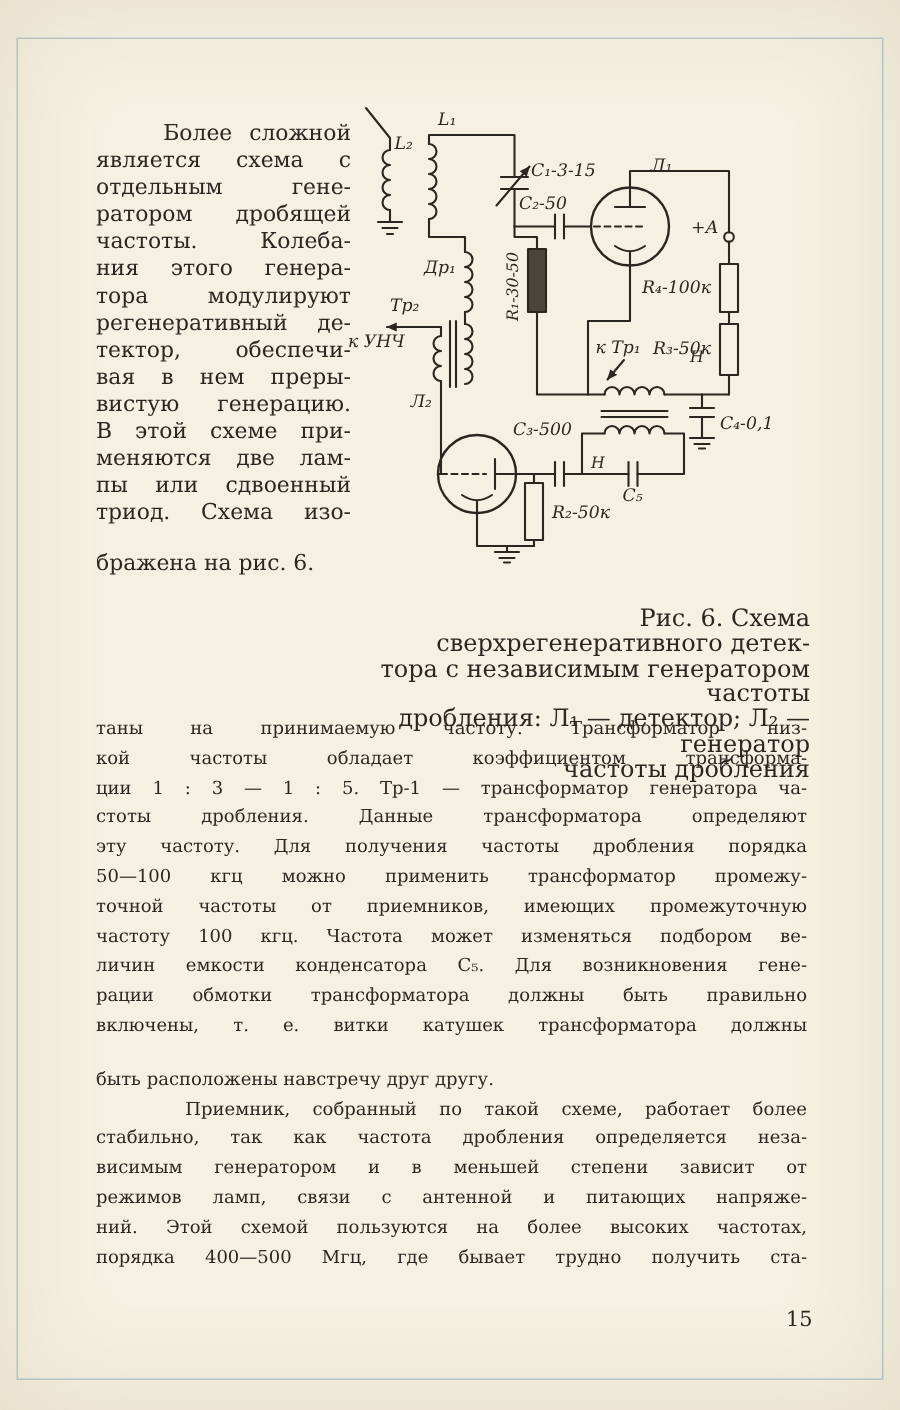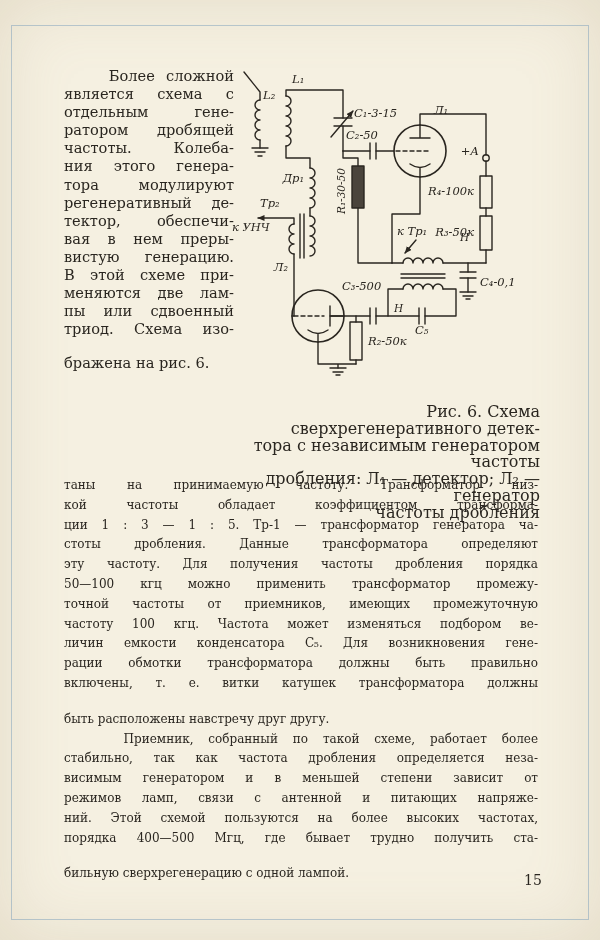--- a/index.html
+++ b/index.html
@@ -9,21 +9,21 @@
     box-shadow: inset 0 0 70px rgba(160,140,100,0.20);
     font-family:"DejaVu Serif","Liberation Serif",serif;
     color:#2a2620;
   }
   .scan-frame{
     position:absolute;left:11px;right:11px;top:25px;bottom:20px;
     border:1.5px solid rgba(110,150,185,0.45);
     pointer-events:none;
   }
   .left-col{
-    position:absolute;left:64px;top:67px;width:170px;
+    position:absolute;left:64px;top:80px;width:170px;
     font-size:14.6px;line-height:18.1px;
   }
   .main-text{
     position:absolute;left:64px;top:476px;width:474px;
     font-size:12px;line-height:19.8px;
   }
   .jl{white-space:pre-line;text-align:justify;text-align-last:justify;}
   .pl{white-space:pre-line;text-align:left;text-align-last:left;margin-top:16px;}
   .figure{position:absolute;left:230px;top:68px;width:312px;}
   .caption{
@@ -200,16 +200,15 @@
 личин емкости конденсатора С₅. Для возникновения гене-
 рации обмотки трансформатора должны быть правильно
 включены, т. е. витки катушек трансформатора должны</div>
   <div class="pl">быть расположены навстречу друг другу.</div>
   <div class="jl">&nbsp;&nbsp;&nbsp;&nbsp;Приемник, собранный по такой схеме, работает более
 стабильно, так как частота дробления определяется неза-
 висимым генератором и в меньшей степени зависит от
 режимов ламп, связи с антенной и питающих напряже-
 ний. Этой схемой пользуются на более высоких частотах,
 порядка 400—500 Мгц, где бывает трудно получить ста-</div>
-  <div class="pl">бильную сверхрегенерацию с одной лампой.</div>
 </div>
 
 <div class="page-number">15</div>
 
 </body></html>

